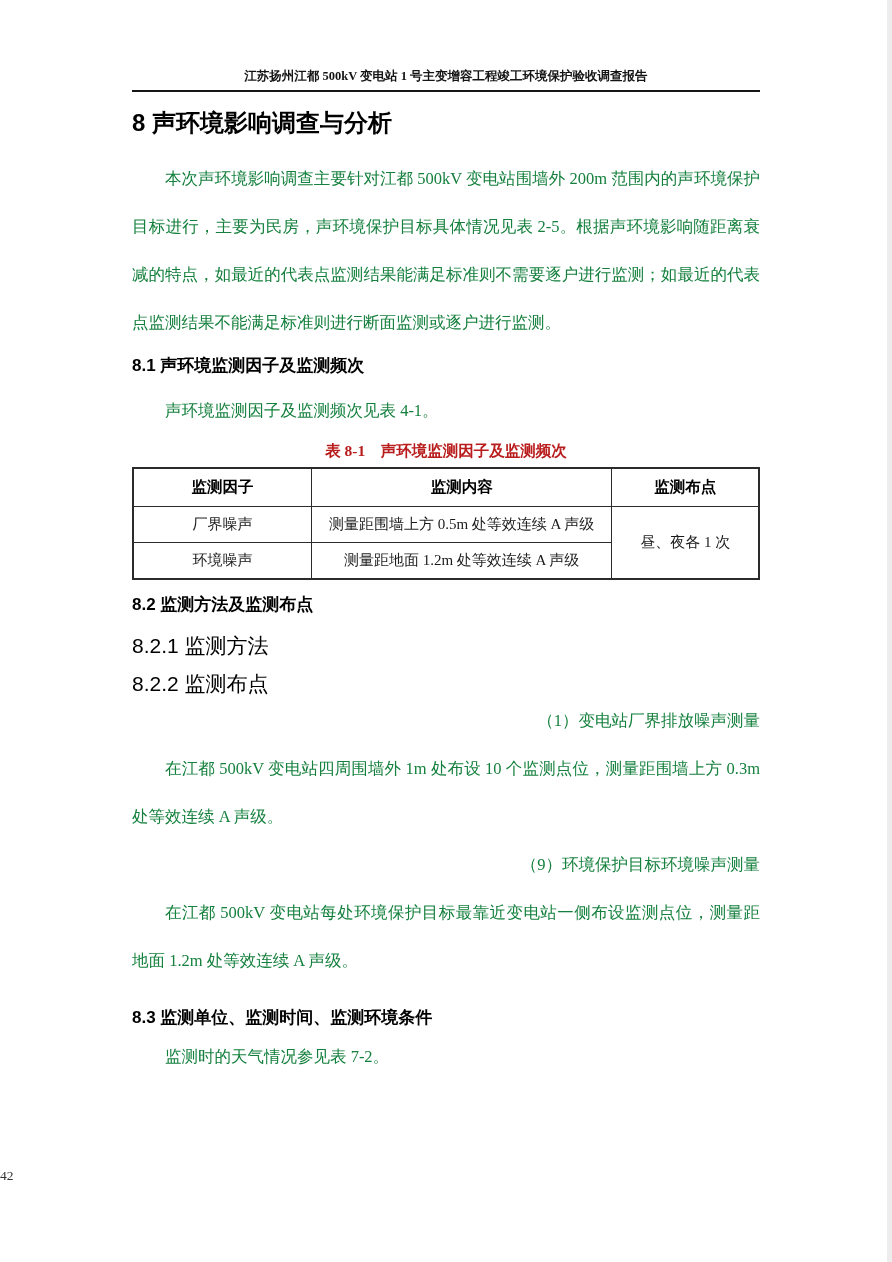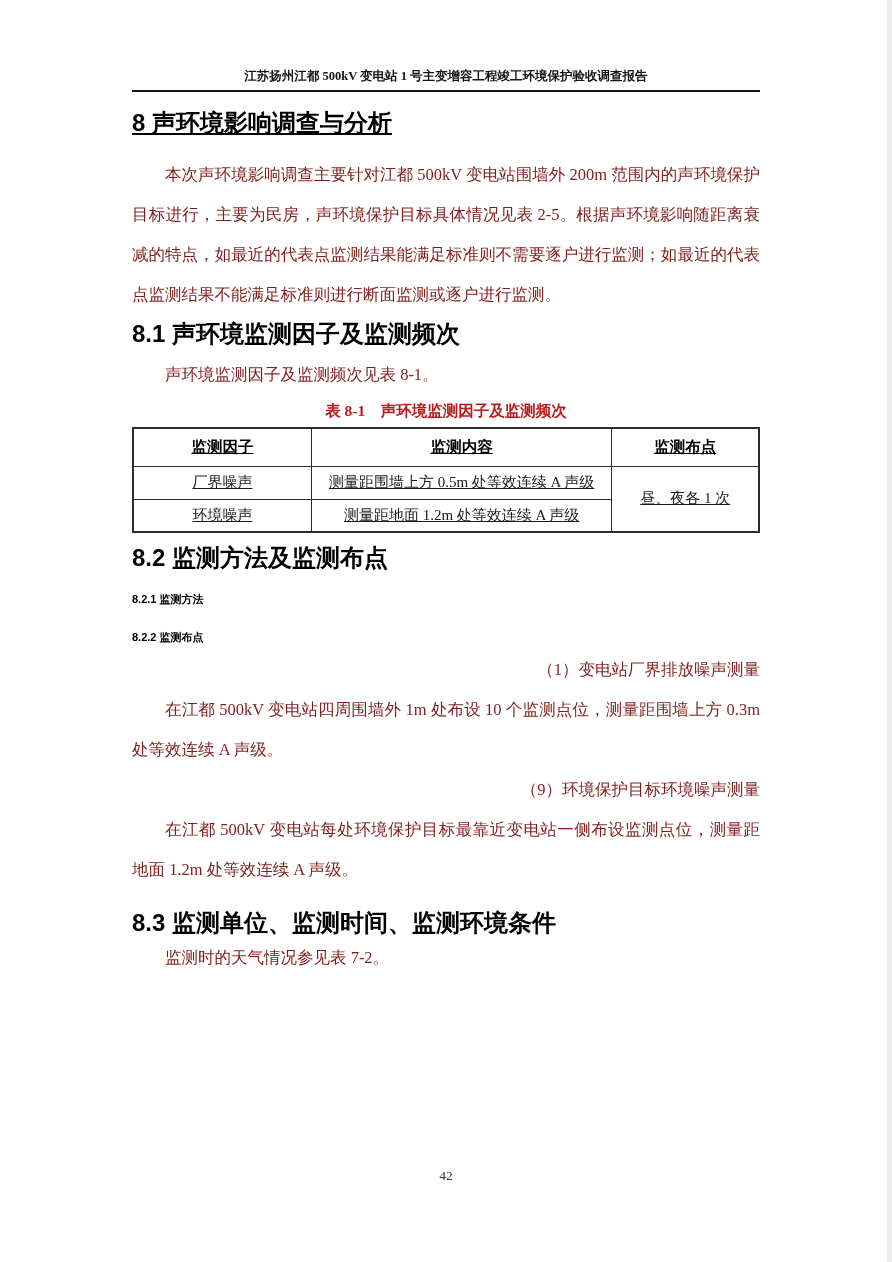--- a/index.html
+++ b/index.html
@@ -43,42 +43,41 @@
     border-top: 2.5px solid #151515;
     height: 0;
   }
   .chapter-title {
     margin-top: 14px;
     font-family: "Liberation Sans", "DejaVu Sans", sans-serif;
     font-weight: bold;
     font-size: 24px;
     line-height: 34px;
     color: #000;
-    text-decoration: underline;
   }
   .section-title {
     font-family: "Liberation Sans", "DejaVu Sans", sans-serif;
     font-weight: bold;
-    font-size: 24px;
+    font-size: 17px;
     line-height: 30px;
     color: #000;
   }
   .sub-title {
     font-family: "Liberation Sans", "DejaVu Sans", sans-serif;
-    font-weight: bold;
-    font-size: 11px;
+    font-weight: normal;
+    font-size: 21px;
     line-height: 26px;
     color: #000;
   }
   .para {
     font-size: 16.5px;
-    line-height: 40px;
+    line-height: 48px;
     text-align: justify;
     text-indent: 2em;
-    color: #7f1d1d;
+    color: #15803d;
   }
   .para.no-justify { text-align: right; }
   .mt-intro   { margin-top: 15px; }
   .mt-s81     { margin-top: 4px; }
   .mt-lead    { margin-top: 6px; }
   .table-caption {
     margin-top: 3px;
     text-align: center;
     font-weight: bold;
     font-size: 15.5px;
@@ -89,23 +88,22 @@
     margin-top: 3px;
     width: 100%;
     border-collapse: collapse;
     border: 2px solid #2b2b2b;
     font-size: 15px;
   }
   table.monitor th, table.monitor td {
     border: 1.5px solid #2b2b2b;
     text-align: center;
     vertical-align: middle;
-    padding: 1px 4px;
+    padding: 8px 4px;
     color: #1b1b1b;
-    text-decoration: underline;
   }
   table.monitor th {
     height: 38px;
     font-weight: bold;
     font-size: 15.5px;
     color: #000;
   }
   table.monitor td { height: 33px; font-weight: normal; }
   .col-factor   { width: 28.5%; }
   .col-content  { width: 48%; }
@@ -114,41 +112,41 @@
   .mt-s821  { margin-top: 13px; }
   .mt-body  { margin-top: 2px; }
   .mt-s822  { margin-top: 12px; }
   .mt-s83   { margin-top: 18px; }
   .mt-b83   { margin-top: 9px; }
   .page-number {
     position: absolute;
     top: 1168px;
     left: 0;
     width: 892px;
-    text-align: center;
+    text-align: left;
     font-size: 13.5px;
     color: #333;
   }
 </style>
 </head>
 <body>
 
 <div class="sheet">
   <div class="content">
 
     <div class="running-header">江苏扬州江都 500kV 变电站 1 号主变增容工程竣工环境保护验收调查报告</div>
     <div class="header-rule"></div>
 
     <h1 class="chapter-title">8 声环境影响调查与分析</h1>
 
     <p class="para mt-intro">本次声环境影响调查主要针对江都 500kV 变电站围墙外 200m 范围内的声环境保护目标进行，主要为民房，声环境保护目标具体情况见表 2-5。根据声环境影响随距离衰减的特点，如最近的代表点监测结果能满足标准则不需要逐户进行监测；如最近的代表点监测结果不能满足标准则进行断面监测或逐户进行监测。</p>
 
     <h2 class="section-title mt-s81">8.1 声环境监测因子及监测频次</h2>
 
-    <p class="para mt-lead">声环境监测因子及监测频次见表 8-1。</p>
+    <p class="para mt-lead">声环境监测因子及监测频次见表 4-1。</p>
 
     <div class="table-caption">表 8-1　声环境监测因子及监测频次</div>
 
     <table class="monitor">
       <thead>
         <tr>
           <th class="col-factor">监测因子</th>
           <th class="col-content">监测内容</th>
           <th class="col-freq">监测布点</th>
         </tr>

